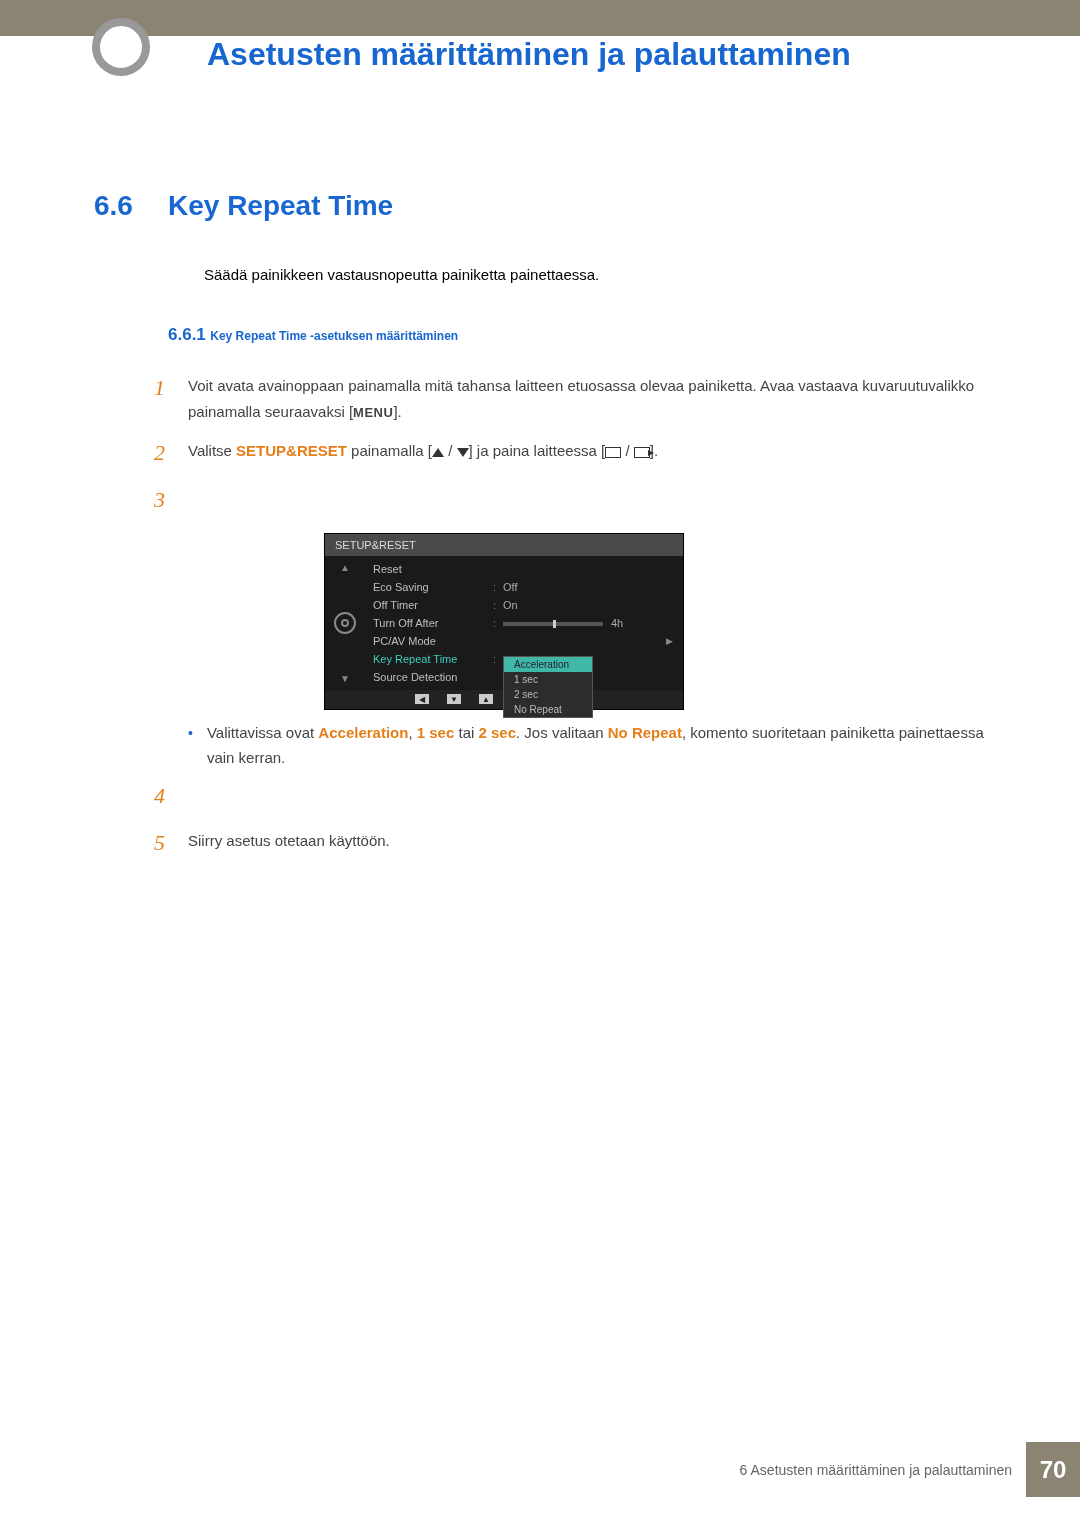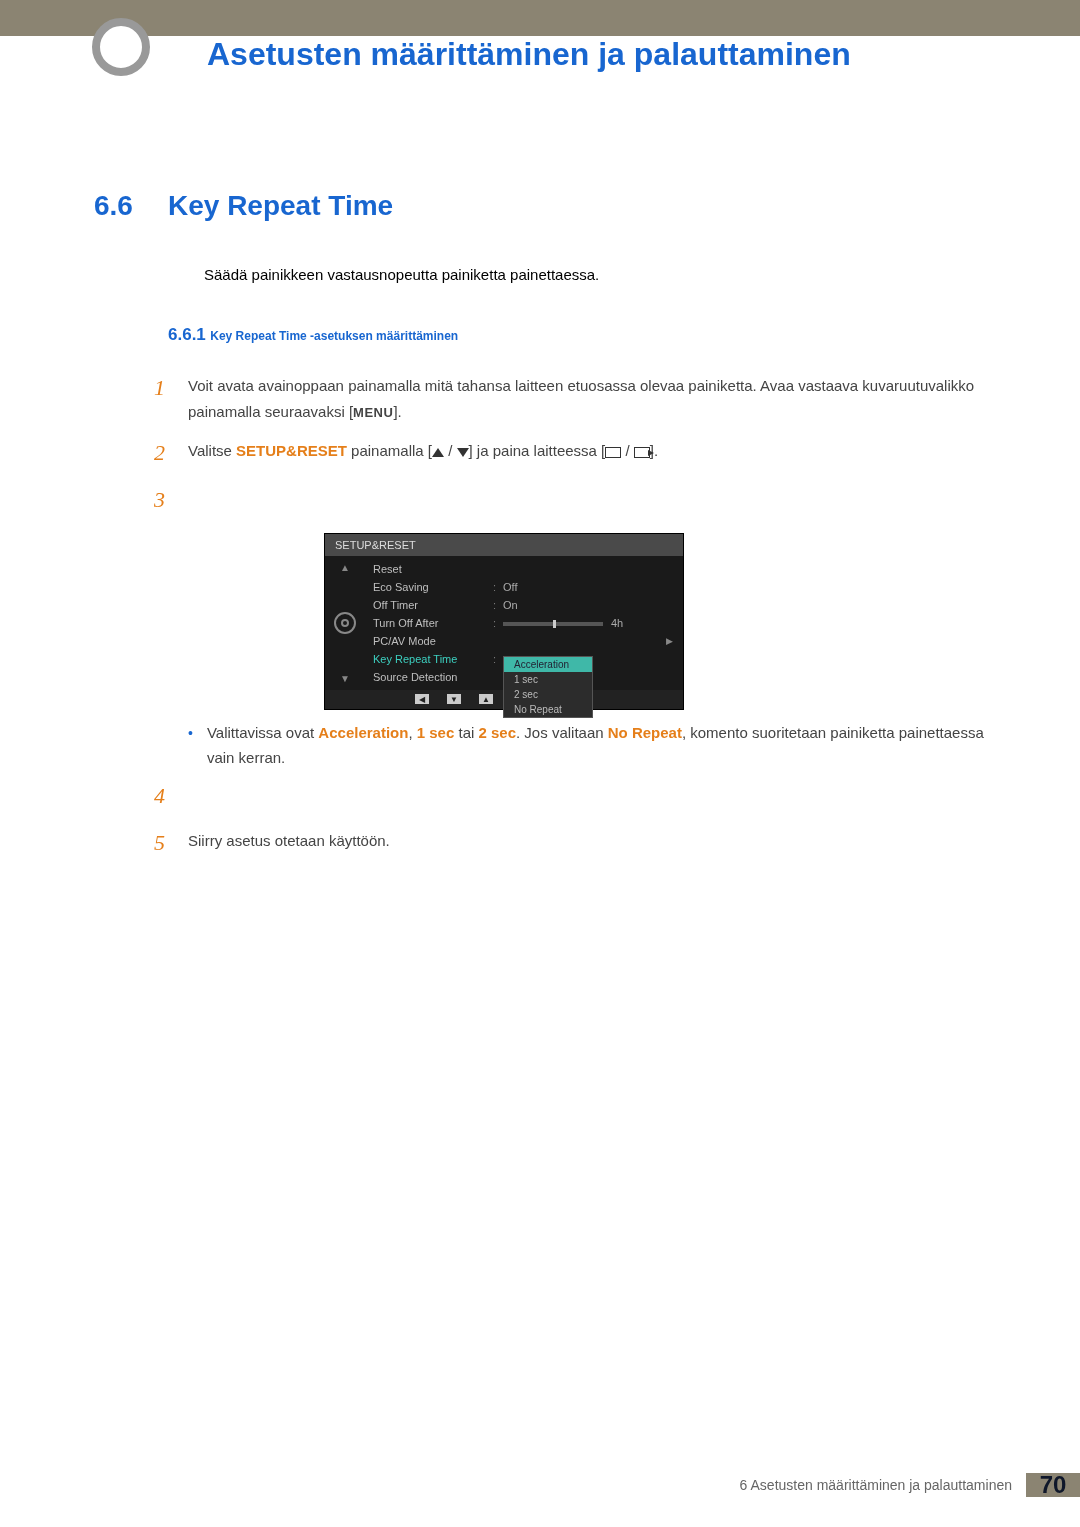--- a/index.html
+++ b/index.html
@@ -172,21 +172,21 @@
   }
 
   .footer-bar{
     position:absolute; bottom:30px; right:0;
     display:flex; align-items:center;
   }
   .footer-text{
     font-size:14px; color:#666; margin-right:14px;
   }
   .page-box{
-    width:54px;height:24px;background:#8b8472;color:#0f172a;display:flex;align-items:center;justify-content:center;
+    width:54px;height:55px;background:#8b8472;color:#ffffff;display:flex;align-items:center;justify-content:center;
     font-size:24px;font-weight:bold;
   }
 </style>
 </head>
 <body>
 
 <div class="top-bar"></div>
 <div class="corner-circle"></div>
 <div class="page-title">Asetusten määrittäminen ja palauttaminen</div>
 

